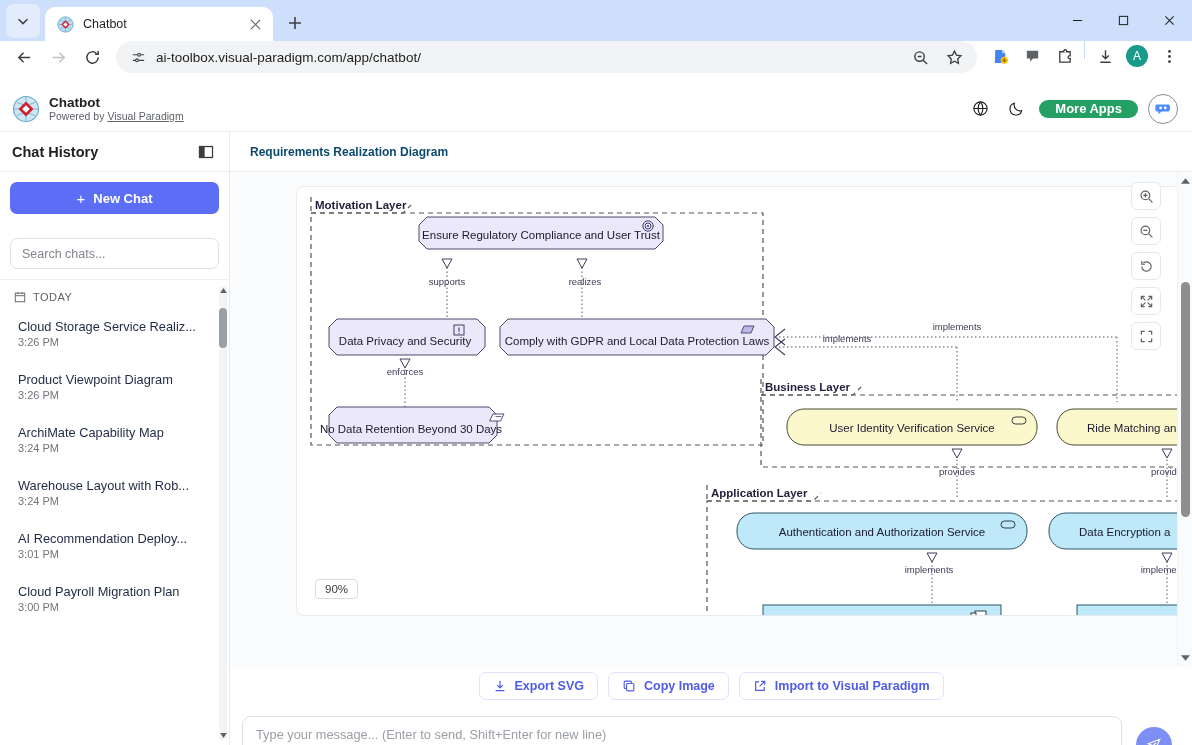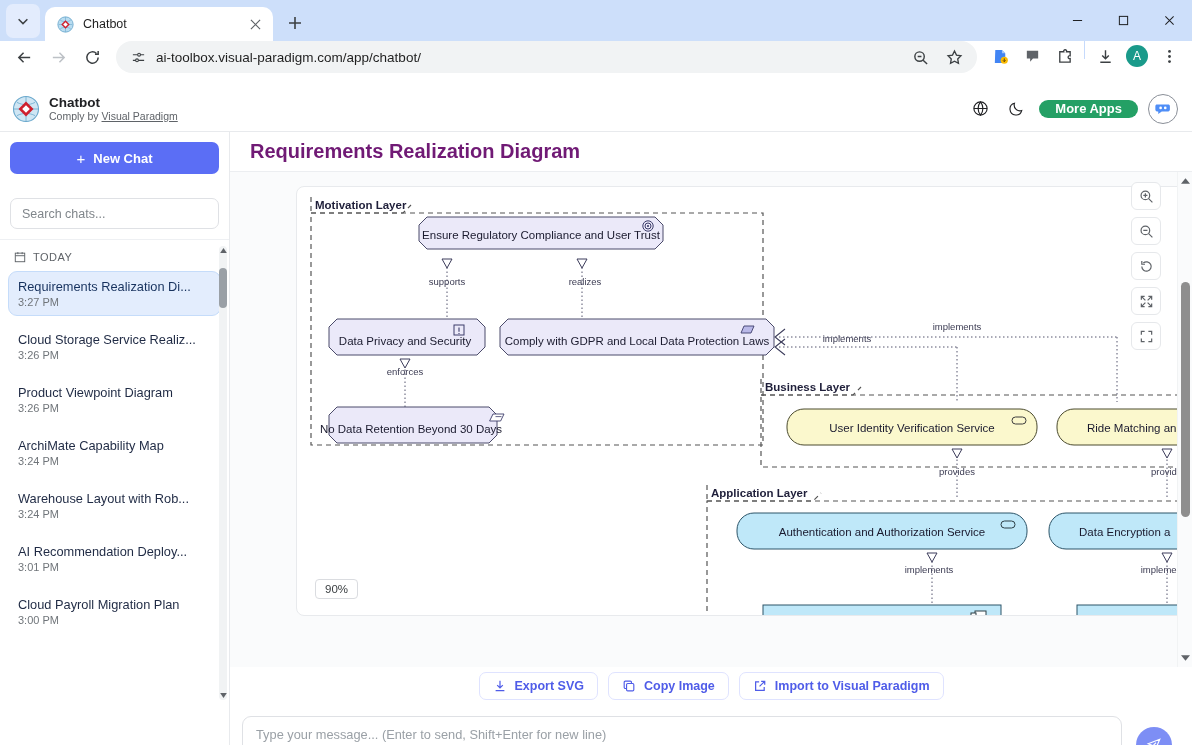--- a/index.html
+++ b/index.html
@@ -275,21 +275,21 @@
     cursor: pointer;
   }
 
   
   .main { flex: 1; display: flex; flex-direction: column; background: #ffffff; position: relative; }
   .main-head {
     height: 40px; display: flex; align-items: center;
     padding: 0 0 0 20px;
     border-bottom: 1px solid #eceef1;
   }
-  .doc-title { font-size: 20px; font-weight: bold; color: #701a75; }
+  .doc-title { font-size: 12px; font-weight: bold; color: #0c4a6e; }
 
   .main-scrollarea {
     flex: 1; position: relative; overflow: hidden;
     background: #ffffff;
     display: flex;
   }
   .canvas-outer {
     flex: 1;
     padding: 8px 0 0 0;
     position: relative;
@@ -539,21 +539,21 @@
     <span class="brand-logo">
       <svg viewBox="0 0 28 28" width="28" height="28">
         <circle cx="14" cy="14" r="12.5" fill="#cfe6f4" stroke="#6aa8cc" stroke-width="1.1"></circle>
         <path d="M1.5 14h25M14 1.5v25M5 7.4c6 3 12 3 18 0M5 20.6c6-3 12-3 18 0" stroke="#6aa8cc" stroke-width=".8" fill="none"></path>
         <path d="M14 6.5l7.5 7.5L14 21.5 6.5 14z" fill="#cf1f2d"></path>
         <path d="M14 10.2l3.8 3.8L14 17.8 10.2 14z" fill="#ffffff"></path>
       </svg>
     </span>
     <span class="brand-text">
       <div class="brand-title">Chatbot</div>
-      <div class="brand-sub"><span>Comply by </span><a href="#">Visual Paradigm</a></div>
+      <div class="brand-sub"><span>Powered by </span><a href="#">Visual Paradigm</a></div>
     </span>
   </div>
   <div class="header-right">
     <span class="hdr-icon">
       <svg viewBox="0 0 18 18" stroke="#202124" stroke-width="1.2" fill="none">
           <circle cx="9" cy="9" r="7"></circle>
           <path d="M2 9h14M9 2a11 11 0 0 1 0 14A11 11 0 0 1 9 2z"></path>
         </svg>
     </span>
     <span class="hdr-icon">
@@ -568,42 +568,48 @@
         <circle cx="8.7" cy="11.3" r="1.5" fill="#fff"></circle>
           <circle cx="14" cy="11.3" r="1.5" fill="#fff"></circle>
       </svg>
     </span>
   </div>
 </div>
 
 <div class="app-body">
 
   <aside class="sidebar">
+    <div class="sidebar-head">
+      <span class="sidebar-title">Chat History</span>
+      <span class="sidebar-toggle">
+        <svg viewBox="0 0 16 16" stroke="#3c4043" stroke-width="1.3" fill="none">
+            <rect x="1.5" y="2.5" width="13" height="11"></rect>
+            <path d="M6 2.5v11"></path>
+            <rect x="1.5" y="2.5" width="4.5" height="11" fill="#3c4043" stroke="none"></rect>
+          </svg>
+      </span>
+    </div>
     <div class="sidebar-actions">
       <button class="new-chat-btn">
         <span class="plus">+</span>
         <span>New Chat</span>
       </button>
       <div class="search-wrap">
         <input class="search-input" placeholder="Search chats..." style="">
       </div>
     </div>
     <div class="history-scroll">
       <div class="history-group-label">
         <svg viewBox="0 0 14 14" stroke="#5f6368" stroke-width="1.1" fill="none">
             <rect x="1.5" y="2.5" width="11" height="10"></rect>
             <path d="M1.5 5.5h11M4.5 1.3v2.4M9.5 1.3v2.4"></path>
           </svg>
         <span>TODAY</span>
       </div>
       <div id="chat-items">
-          <div class="chat-item active">
-            <div class="chat-item-title">Requirements Realization Di...</div>
-            <div class="chat-item-time">3:27 PM</div>
-          </div>
           <div class="chat-item">
             <div class="chat-item-title">Cloud Storage Service Realiz...</div>
             <div class="chat-item-time">3:26 PM</div>
           </div>
           <div class="chat-item">
             <div class="chat-item-title">Product Viewpoint Diagram</div>
             <div class="chat-item-time">3:26 PM</div>
           </div>
           <div class="chat-item">
             <div class="chat-item-title">ArchiMate Capability Map</div>

